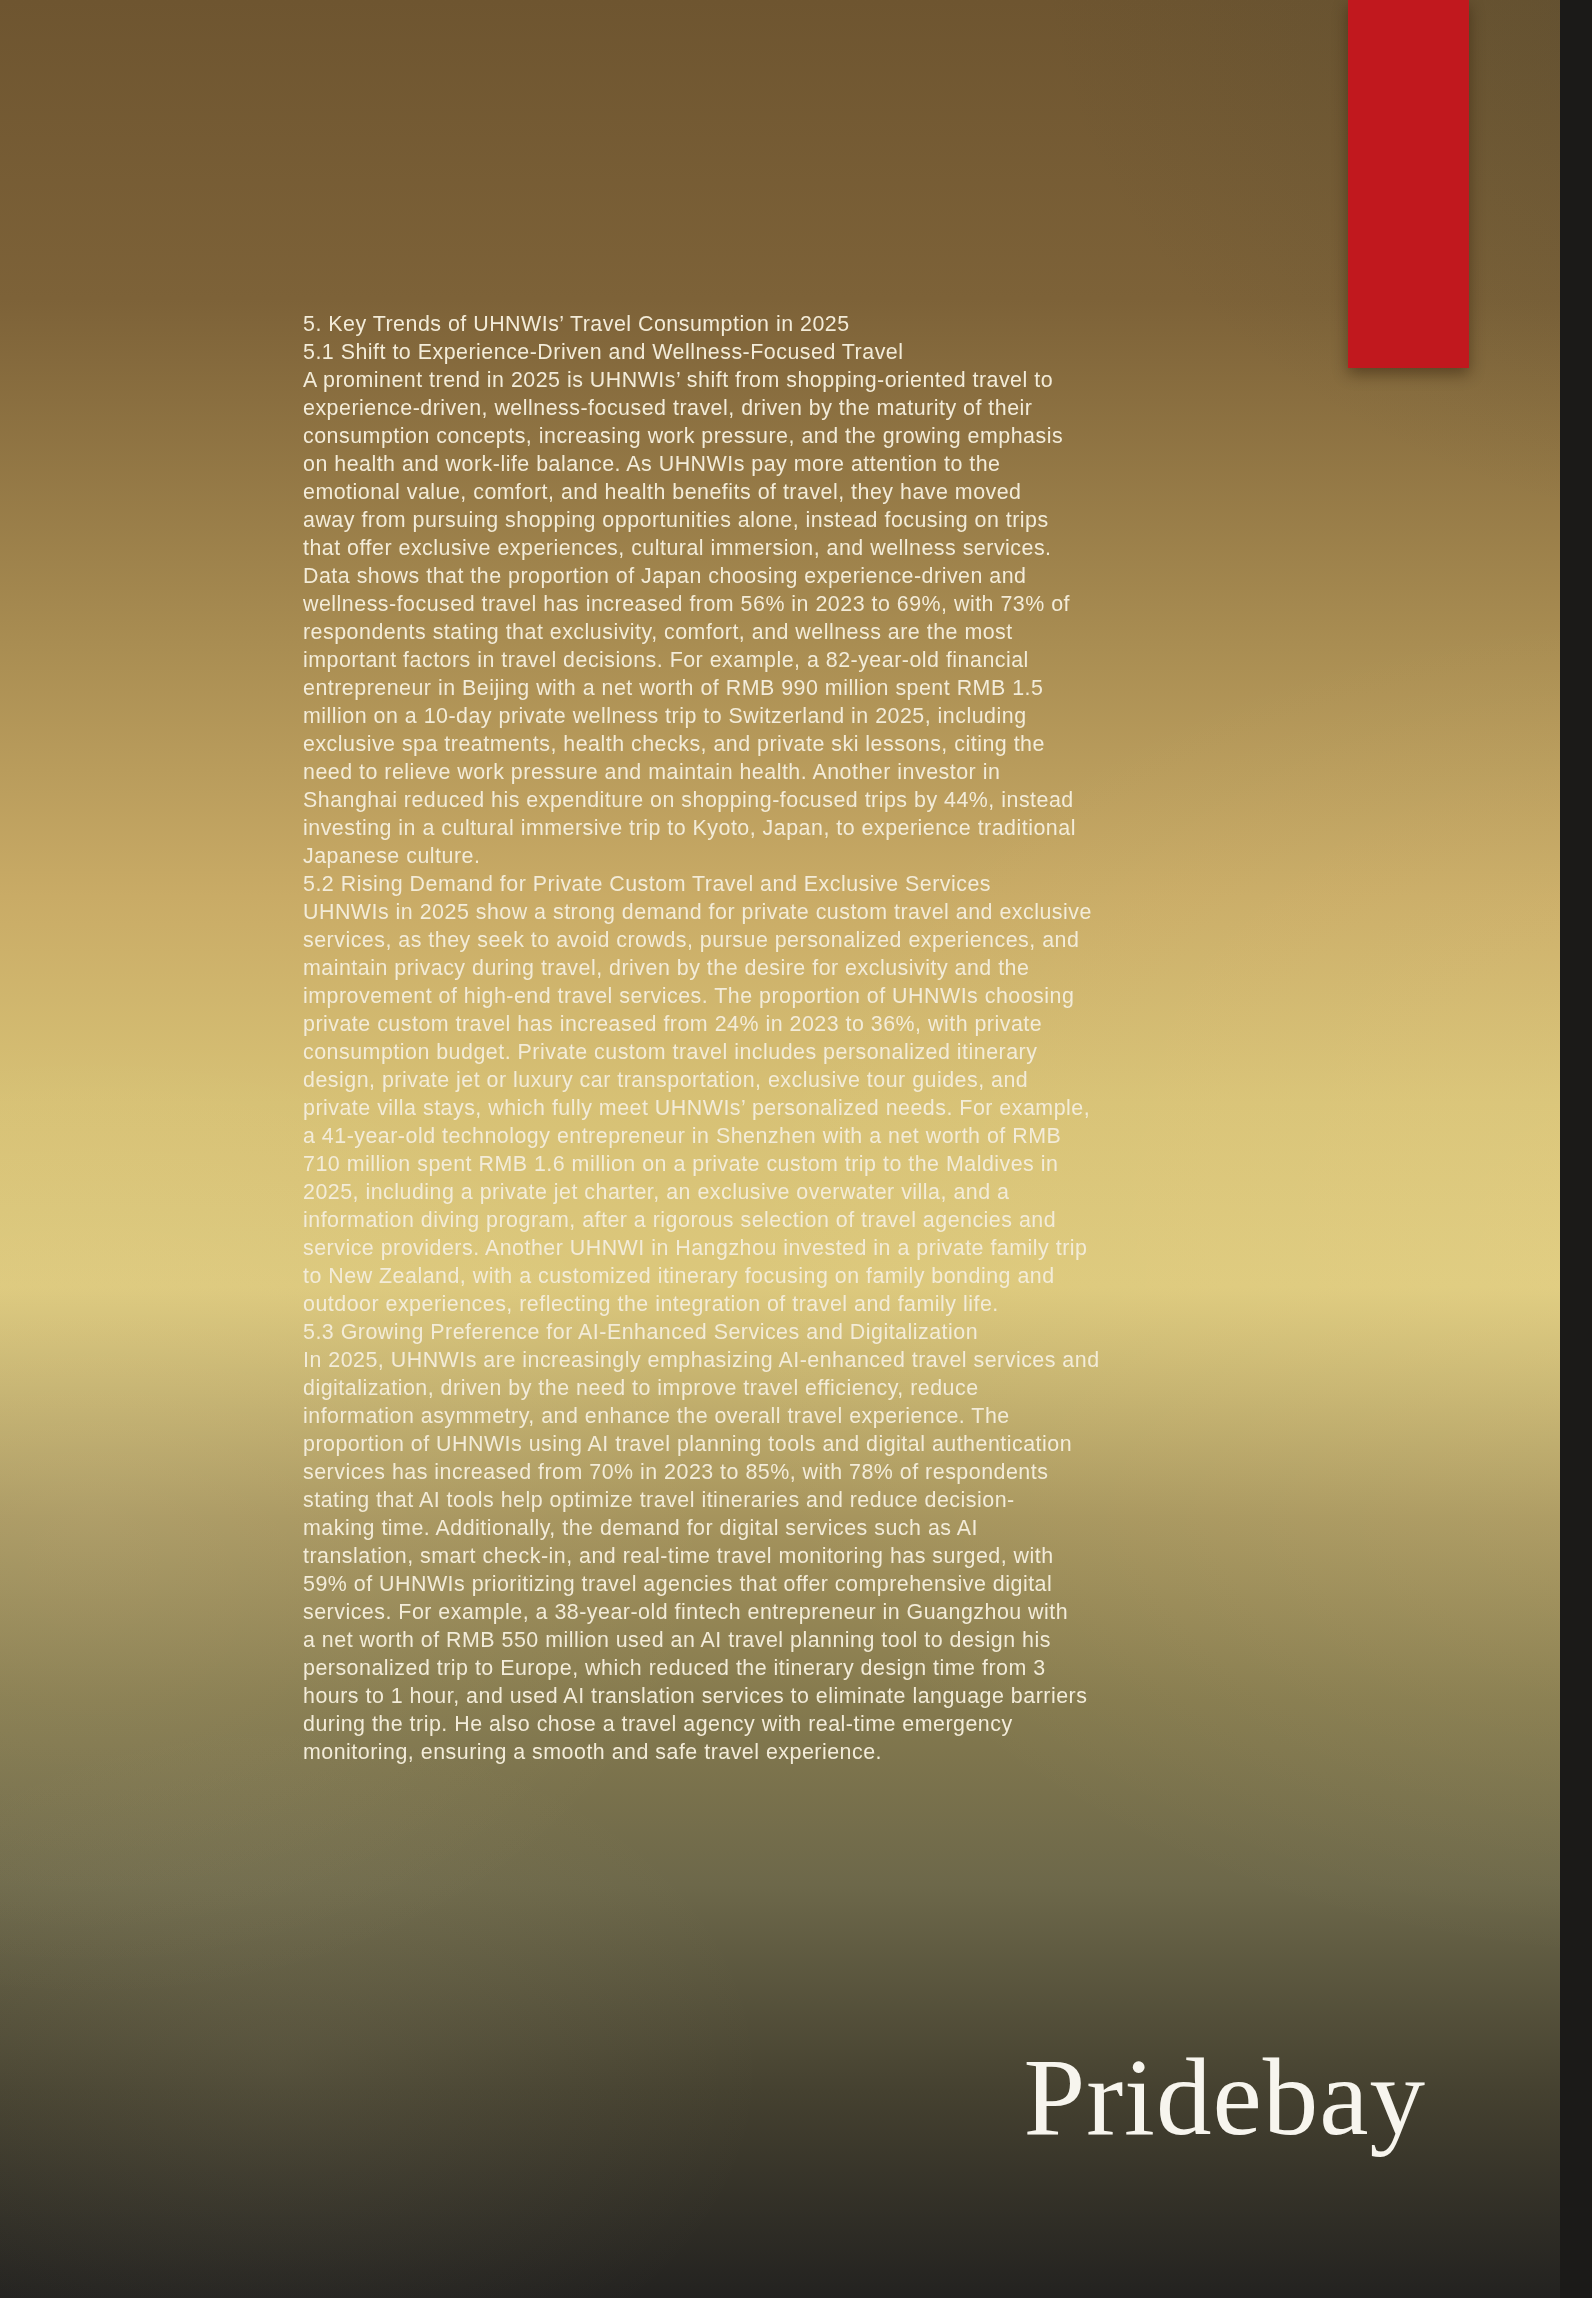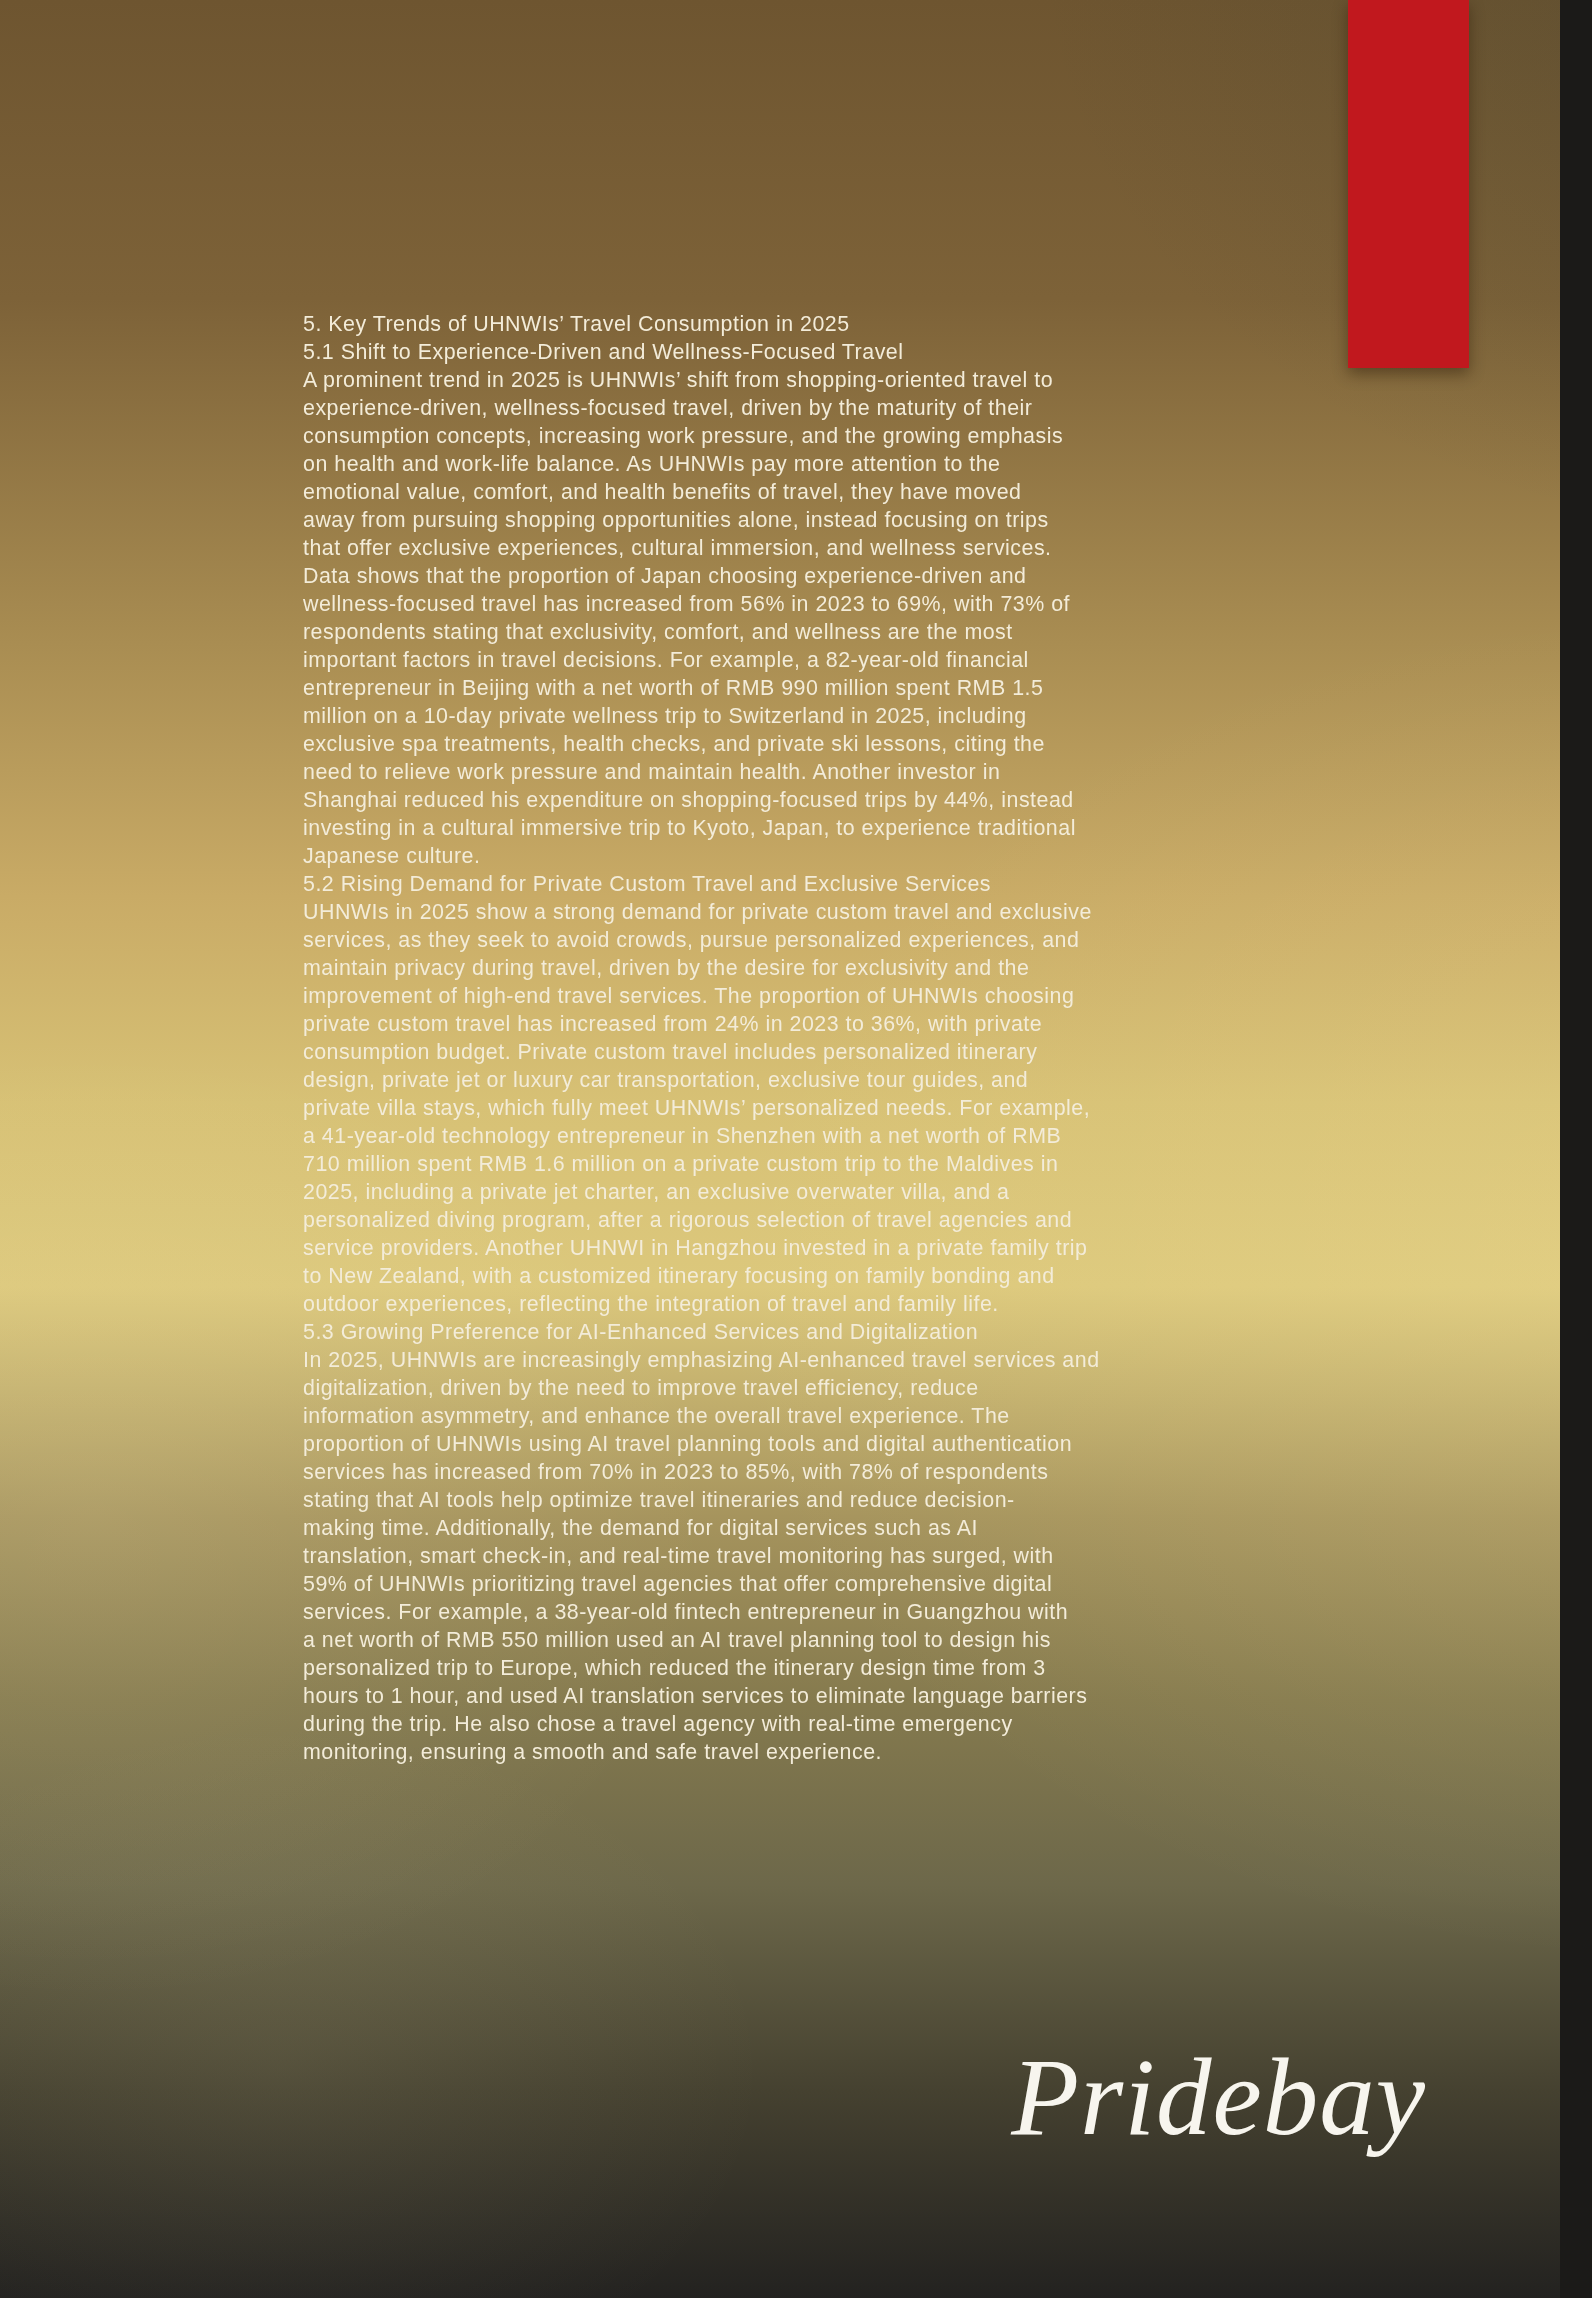--- a/index.html
+++ b/index.html
@@ -94,21 +94,21 @@
       <div class="line">services, as they seek to avoid crowds, pursue personalized experiences, and</div>
       <div class="line">maintain privacy during travel, driven by the desire for exclusivity and the</div>
       <div class="line">improvement of high-end travel services. The proportion of UHNWIs choosing</div>
       <div class="line">private custom travel has increased from 24% in 2023 to 36%, with private</div>
       <div class="line">consumption budget. Private custom travel includes personalized itinerary</div>
       <div class="line">design, private jet or luxury car transportation, exclusive tour guides, and</div>
       <div class="line">private villa stays, which fully meet UHNWIs’ personalized needs. For example,</div>
       <div class="line">a 41-year-old technology entrepreneur in Shenzhen with a net worth of RMB</div>
       <div class="line">710 million spent RMB 1.6 million on a private custom trip to the Maldives in</div>
       <div class="line">2025, including a private jet charter, an exclusive overwater villa, and a</div>
-      <div class="line">personalized diving program, after a rigorous selection of travel agencies and</div>
+      <div class="line">information diving program, after a rigorous selection of travel agencies and</div>
       <div class="line">service providers. Another UHNWI in Hangzhou invested in a private family trip</div>
       <div class="line">to New Zealand, with a customized itinerary focusing on family bonding and</div>
       <div class="line">outdoor experiences, reflecting the integration of travel and family life.</div>
       <div class="line">5.3 Growing Preference for AI-Enhanced Services and Digitalization</div>
       <div class="line">In 2025, UHNWIs are increasingly emphasizing AI-enhanced travel services and</div>
       <div class="line">digitalization, driven by the need to improve travel efficiency, reduce</div>
       <div class="line">information asymmetry, and enhance the overall travel experience. The</div>
       <div class="line">proportion of UHNWIs using AI travel planning tools and digital authentication</div>
       <div class="line">services has increased from 70% in 2023 to 85%, with 78% of respondents</div>
       <div class="line">stating that AI tools help optimize travel itineraries and reduce decision-</div>
@@ -116,16 +116,16 @@
       <div class="line">translation, smart check-in, and real-time travel monitoring has surged, with</div>
       <div class="line">59% of UHNWIs prioritizing travel agencies that offer comprehensive digital</div>
       <div class="line">services. For example, a 38-year-old fintech entrepreneur in Guangzhou with</div>
       <div class="line">a net worth of RMB 550 million used an AI travel planning tool to design his</div>
       <div class="line">personalized trip to Europe, which reduced the itinerary design time from 3</div>
       <div class="line">hours to 1 hour, and used AI translation services to eliminate language barriers</div>
       <div class="line">during the trip. He also chose a travel agency with real-time emergency</div>
       <div class="line">monitoring, ensuring a smooth and safe travel experience.</div>
     </div>
 
-  <div class="logo" style="color: rgb(247, 245, 238); font-style: italic;">Pridebay</div>
+  <div class="logo" style="color: rgb(247, 245, 238);">Pridebay</div>
 
 </div>
 
 
 </body></html>

